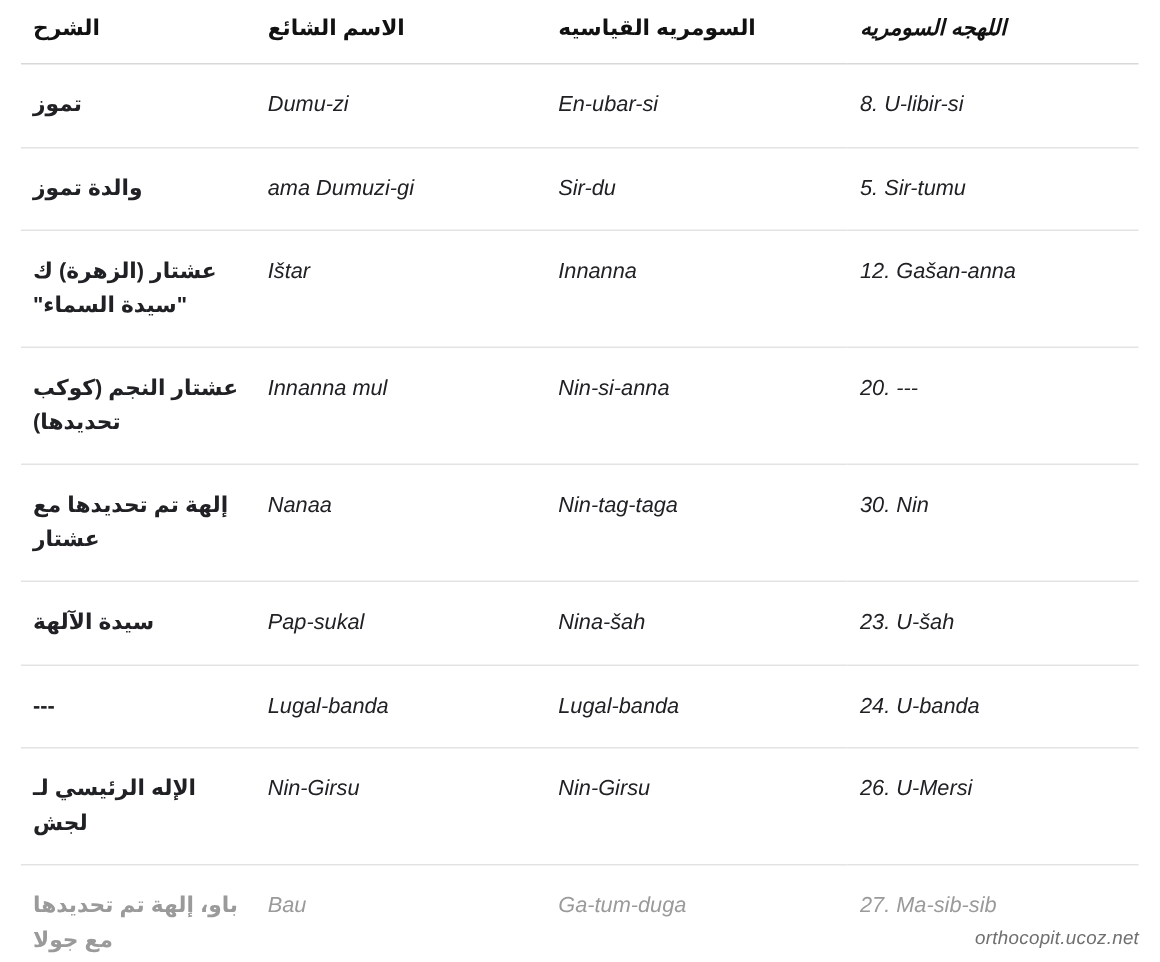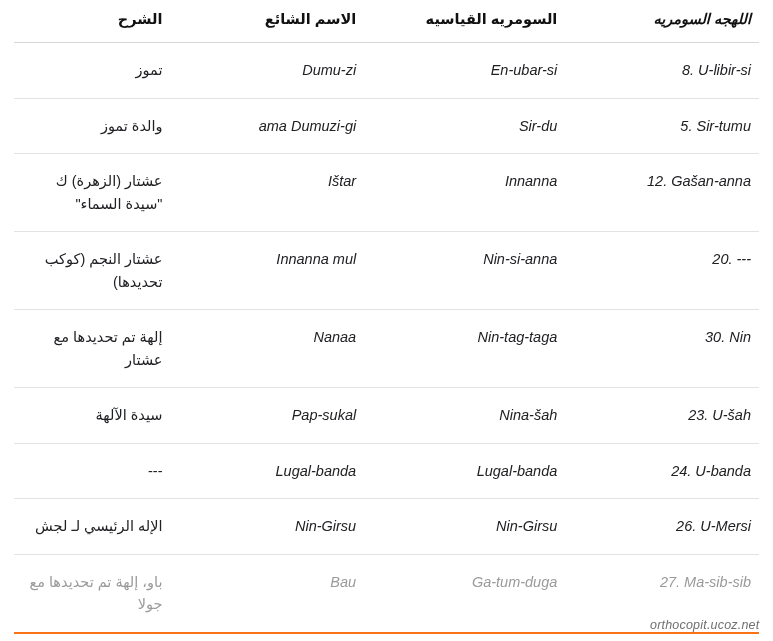--- a/index.html
+++ b/index.html
@@ -21,21 +21,21 @@
     padding: 0 14px;
   }
   table.data-table {
     width: 100%;
     border-collapse: collapse;
     table-layout: fixed;
     direction: rtl;
   }
   table.data-table th,
   table.data-table td {
-    text-align: right;
+    text-align: left;
     vertical-align: top;
     padding: 16px 8px 16px 8px;
     font-size: 14.5px;
     line-height: 1.55;
     border-bottom: 1px solid #e3e3e3;
     word-wrap: break-word;
   }
   table.data-table th {
     font-weight: bold;
     font-size: 14.5px;
@@ -44,21 +44,21 @@
     color: #111111;
     border-bottom: 1px solid #d8d8d8;
   }
   
   col.c0 { width: 26%; }
   col.c1 { width: 27%; }
   col.c2 { width: 26%; }
   col.c3 { width: 21%; }
 
   td.col-0, th.col-0 { padding-right: 10px; }
-  td.col-3, th.col-3 { padding-left: 6px; }
+  td.col-3, th.col-3 { padding-left: 6px; font-weight: bold; }
 
   .latin {
     direction: ltr;
     unicode-bidi: isolate;
     text-align: right;
     font-style: italic;
   }
   tr.row-last td {
     color: #9a9a9a;
     border-bottom: 2px solid #f97316;

